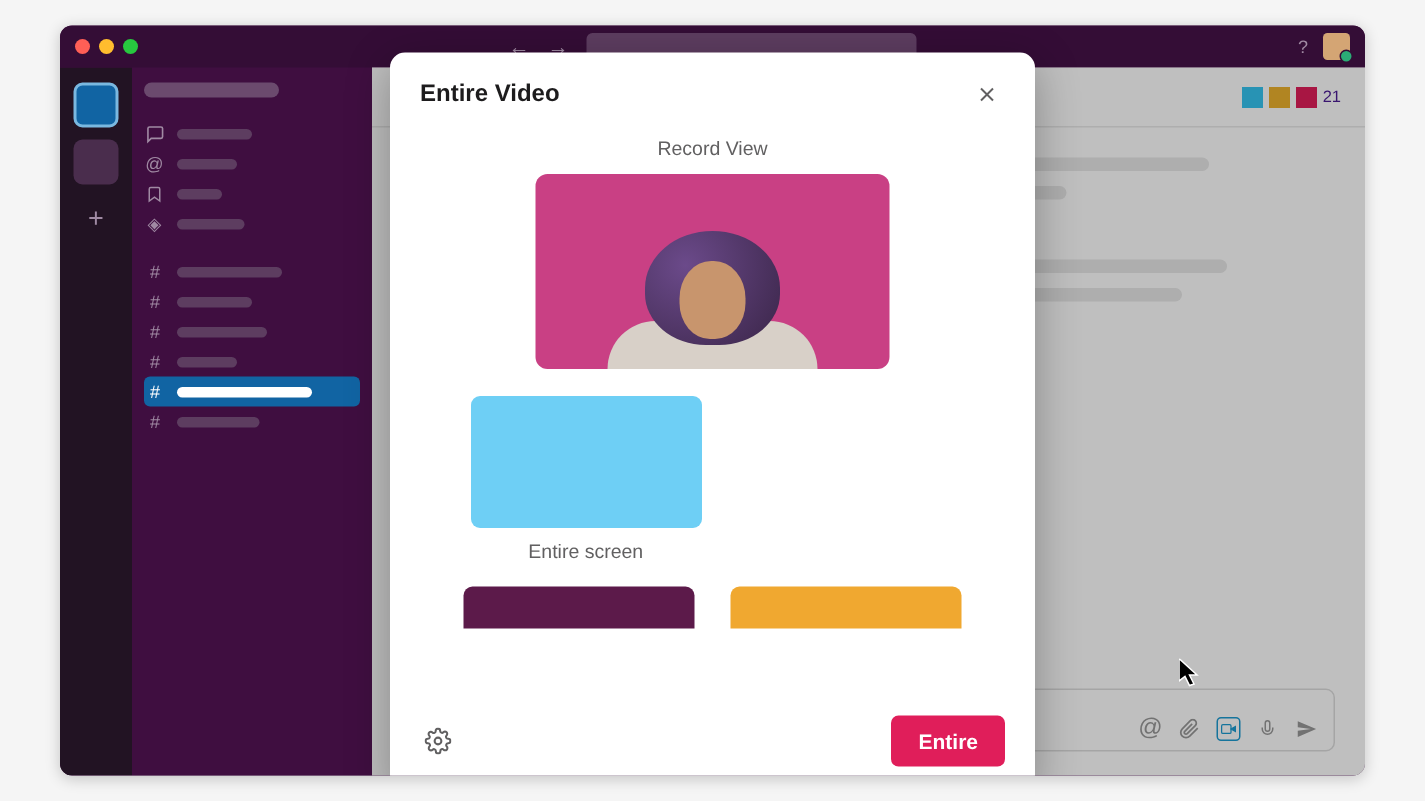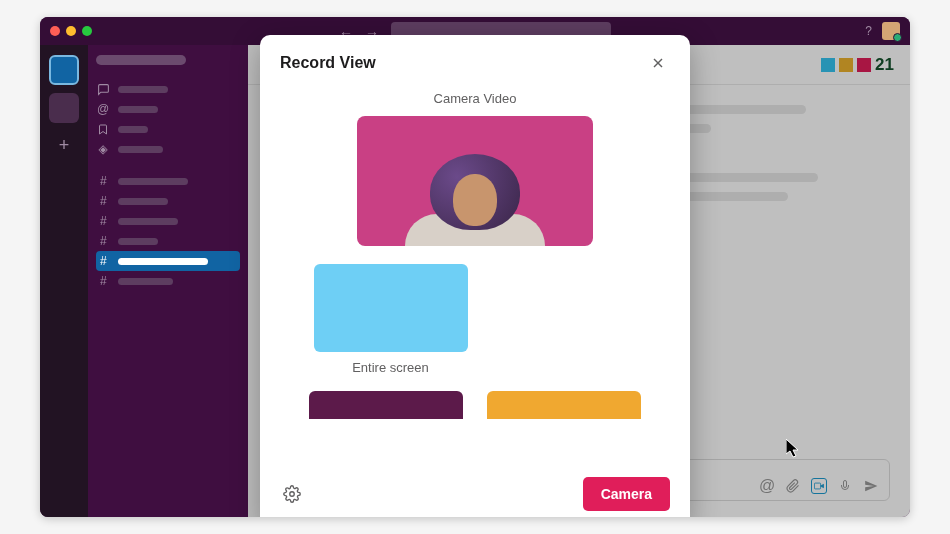--- a/index.html
+++ b/index.html
@@ -165,21 +165,21 @@
       height: 40px;
       border-bottom: 1px solid #e8e8e8;
       display: flex;
       align-items: center;
       justify-content: flex-end;
       padding: 0 16px;
       gap: 8px;
     }
     .reaction-block { display: flex; align-items: center; gap: 4px; }
     .r-sq { width: 14px; height: 14px; }
-    .reaction-count { font-size: 17px; color: #14532d; font-weight: bold; }
+    .reaction-count { font-size: 11px; color: #4c1d95; }
     .main-content {
       flex: 1;
       padding: 20px 32px;
     }
     .msg-line {
       height: 9px;
       background: #e8e8e8;
       border-radius: 5px;
       margin-bottom: 10px;
     }
@@ -507,31 +507,31 @@
               <path d="M2 21l21-9L2 3v7l15 2-15 2z"></path>
             </svg>
         </span>
       </div>
       <div class="dim-overlay"></div>
     </div>
   </div>
 
   <div class="modal">
     <div class="modal-header">
-      <div class="modal-title">Record View</div>
+      <div class="modal-title">Entire Video</div>
       <div class="modal-close">
         <svg width="16" height="16" viewBox="0 0 24 24" fill="none" stroke="currentColor" stroke-width="2">
             <line x1="18" y1="6" x2="6" y2="18"></line>
             <line x1="6" y1="6" x2="18" y2="18"></line>
           </svg>
       </div>
     </div>
 
     <div class="modal-body">
-      <div class="section-label">Camera Video</div>
+      <div class="section-label">Record View</div>
       <div class="camera-view">
         <div class="person">
           <div class="shoulders"></div>
           <div class="hair"></div>
           <div class="face"></div>
         </div>
       </div>
 
       <div class="screens">
         <div class="screen-opt">
@@ -550,21 +550,21 @@
       </div>
     </div>
 
     <div class="modal-footer">
       <div class="settings-btn">
         <svg width="18" height="18" viewBox="0 0 24 24" fill="none" stroke="currentColor" stroke-width="1.8">
             <circle cx="12" cy="12" r="3"></circle>
             <path d="M19.4 15a1.65 1.65 0 0 0 .33 1.82l.06.06a2 2 0 1 1-2.83 2.83l-.06-.06a1.65 1.65 0 0 0-1.82-.33 1.65 1.65 0 0 0-1 1.51V21a2 2 0 0 1-4 0v-.09a1.65 1.65 0 0 0-1-1.51 1.65 1.65 0 0 0-1.82.33l-.06.06a2 2 0 1 1-2.83-2.83l.06-.06a1.65 1.65 0 0 0 .33-1.82 1.65 1.65 0 0 0-1.51-1H3a2 2 0 0 1 0-4h.09a1.65 1.65 0 0 0 1.51-1 1.65 1.65 0 0 0-.33-1.82l-.06-.06a2 2 0 1 1 2.83-2.83l.06.06a1.65 1.65 0 0 0 1.82.33h0a1.65 1.65 0 0 0 1-1.51V3a2 2 0 0 1 4 0v.09a1.65 1.65 0 0 0 1 1.51h0a1.65 1.65 0 0 0 1.82-.33l.06-.06a2 2 0 1 1 2.83 2.83l-.06.06a1.65 1.65 0 0 0-.33 1.82v0a1.65 1.65 0 0 0 1.51 1H21a2 2 0 0 1 0 4h-.09a1.65 1.65 0 0 0-1.51 1z"></path>
           </svg>
       </div>
-      <button class="record-btn">Camera</button>
+      <button class="record-btn">Entire</button>
     </div>
   </div>
 
   <div class="cursor">
     <svg width="16" height="20" viewBox="0 0 16 20">
         <path d="M0 0 L0 15 L4 12 L7 18 L10 17 L7 11 L12 11 Z" fill="#000" stroke="#fff" stroke-width="1"></path>
       </svg>
   </div>
 </div>
 

